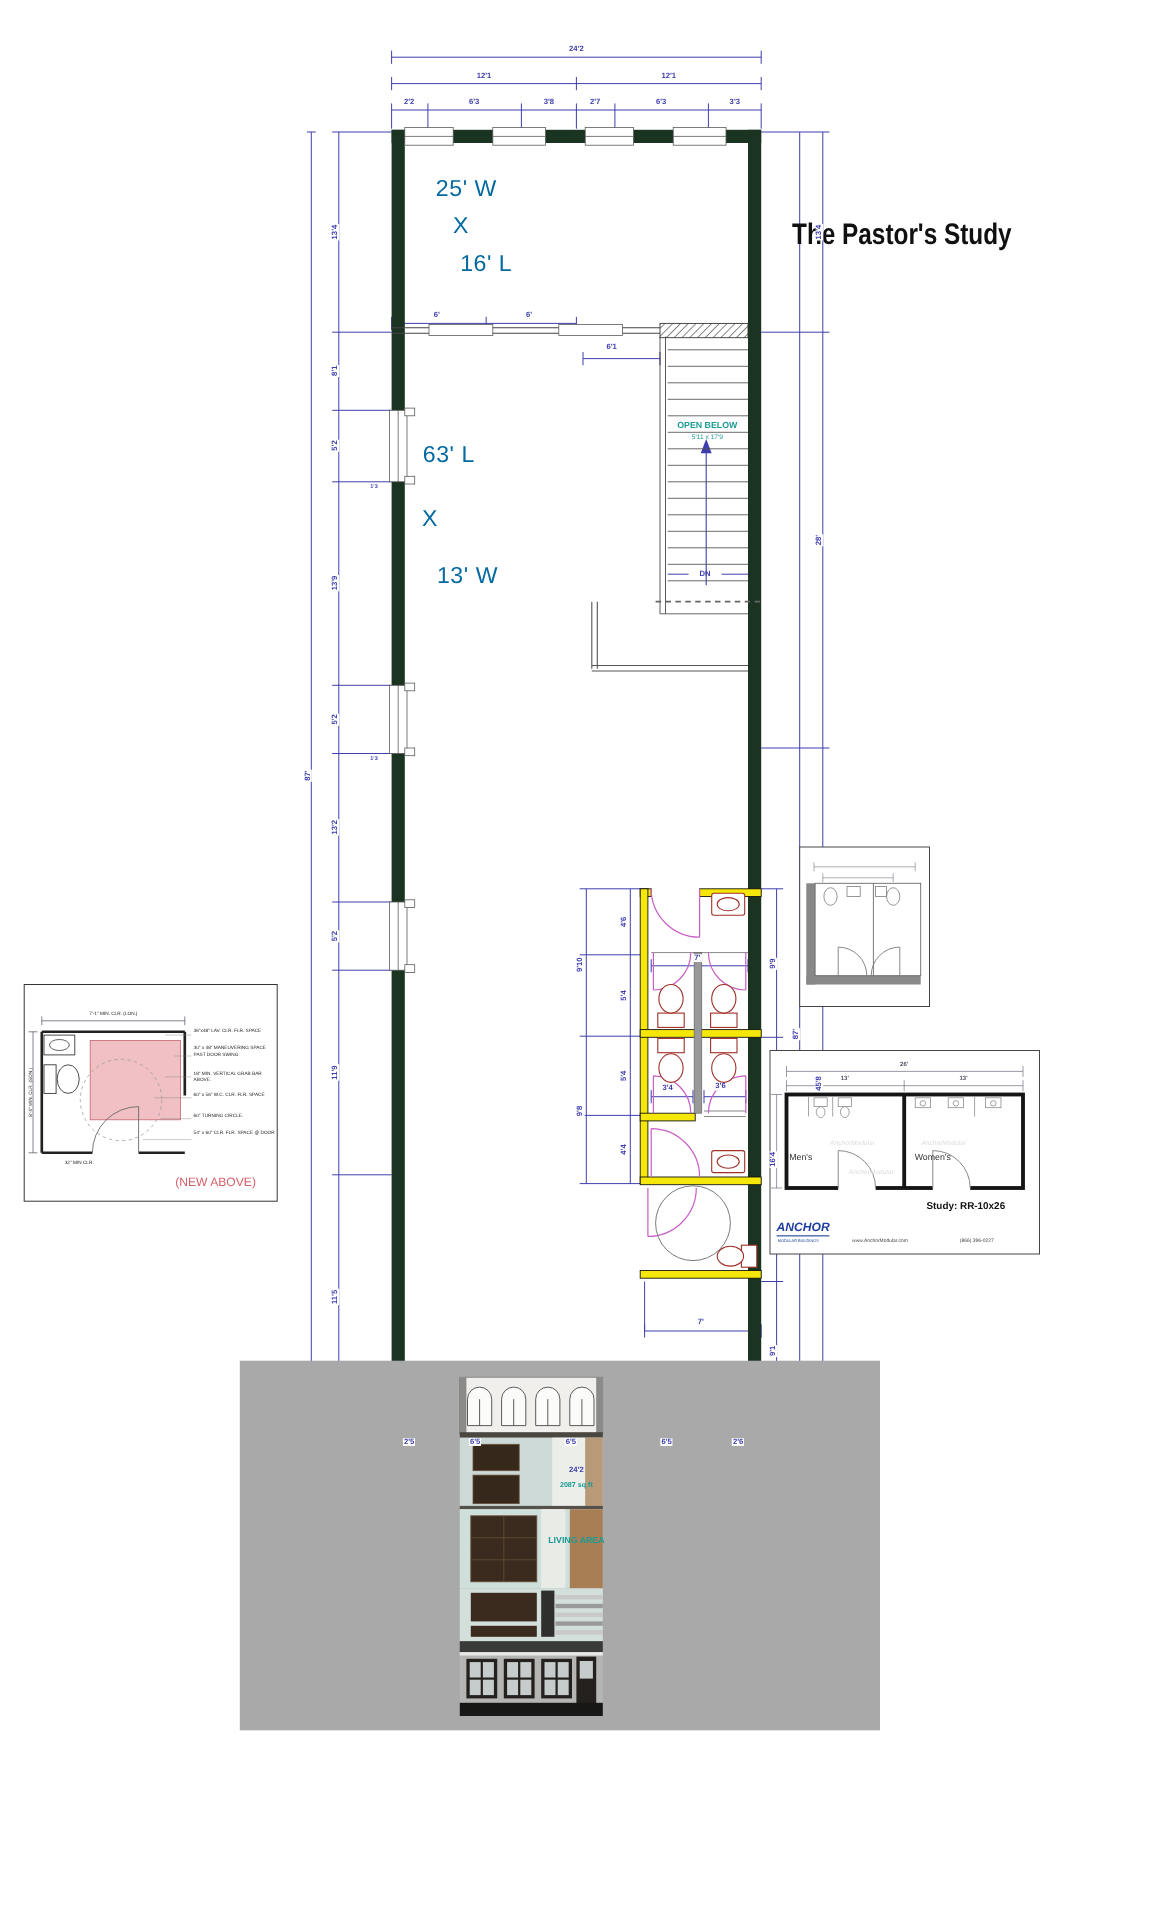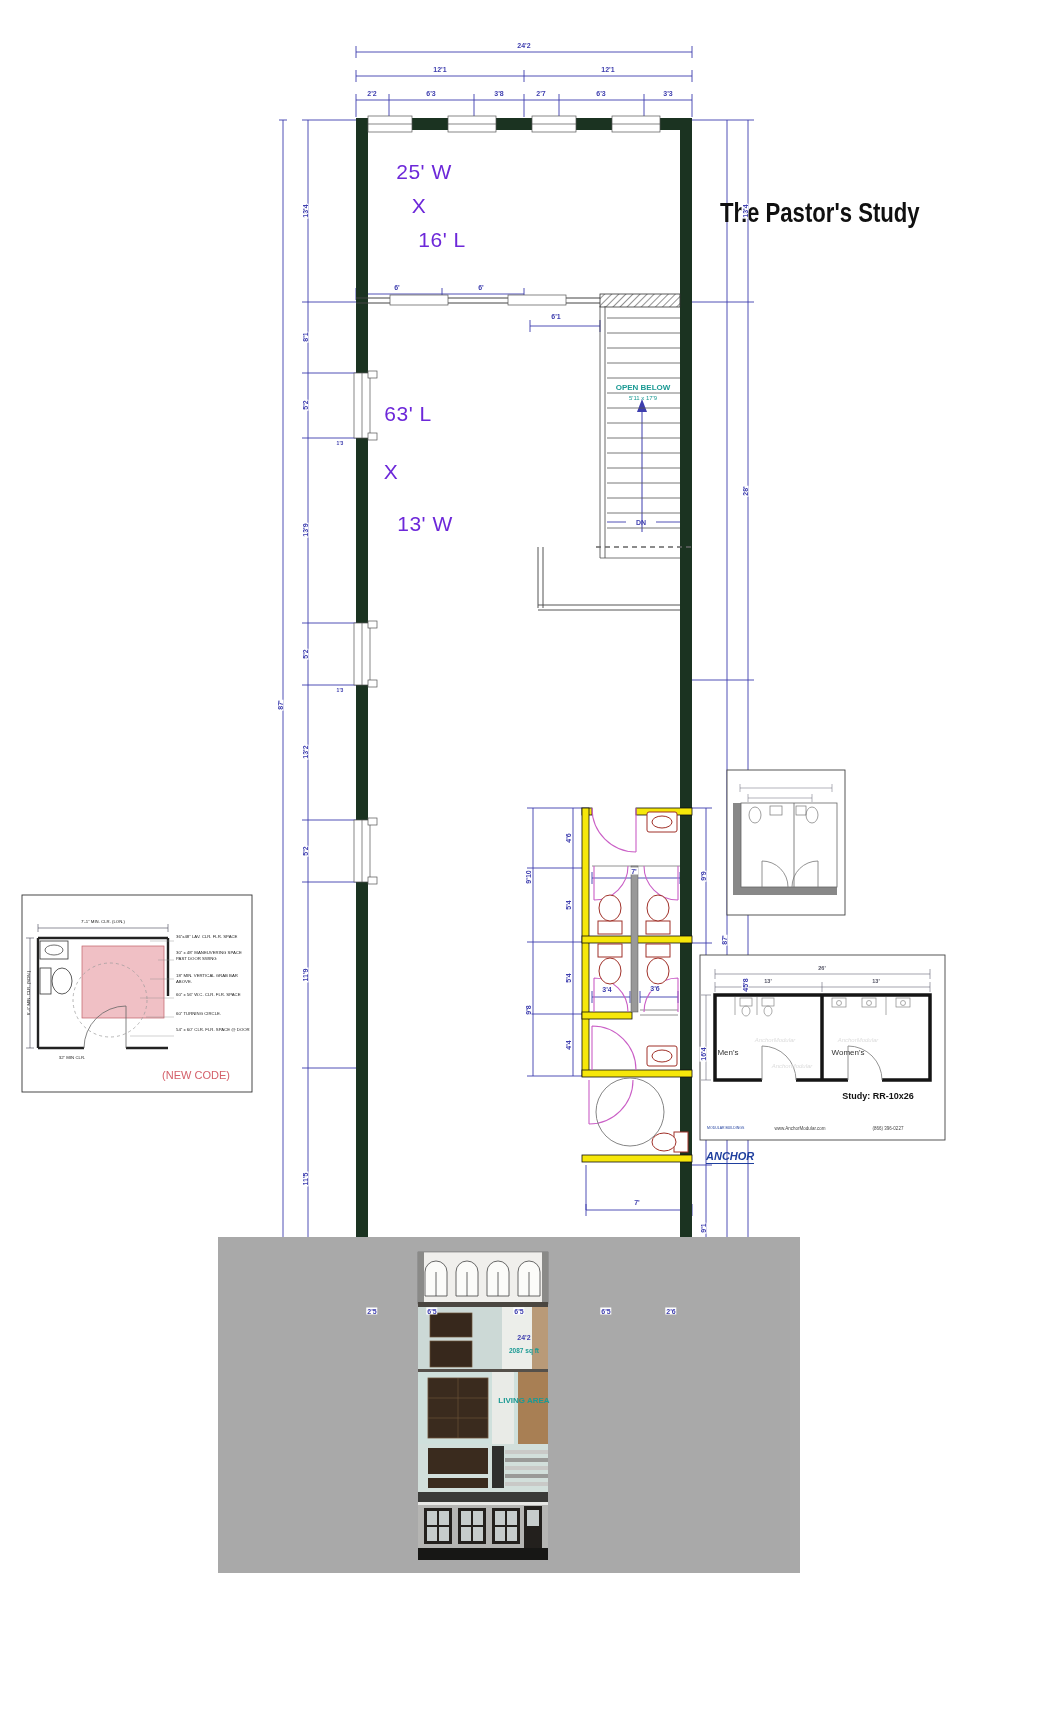--- a/index.html
+++ b/index.html
@@ -5,33 +5,33 @@
   html,body{margin:0;padding:0;background:#fff;}
   #page{position:relative;width:1063px;height:1735px;background:#fff;overflow:hidden;
         font-family:"Liberation Sans",sans-serif;}
   #draw{position:absolute;left:0;top:0;z-index:1;}
   .lbl{position:absolute;z-index:2;white-space:nowrap;}
   .dim{font:600 7px "Liberation Sans",sans-serif;color:#3d3dae;background:#fff;
        padding:0 1px;transform:translate(-50%,-50%);}
   .dim.v{transform:translate(-50%,-50%) rotate(-90deg);}
   .dim.s{font-size:5px;}
   .teal{color:#1b9a94;background:transparent;}
-  .room{font:400 21px "Liberation Sans",sans-serif;color:#6d28d9;letter-spacing:.5px;
+  .room{font:400 21px "Liberation Sans",sans-serif;color:#0369a1;letter-spacing:.5px;
         transform:translate(-50%,-50%);background:transparent;}
   .title{font:700 27px "Liberation Sans",sans-serif;color:#101010;
          transform:scaleX(.82);transform-origin:left top;letter-spacing:0;}
   .tiny{font:400 4.3px "Liberation Sans",sans-serif;color:#222;background:transparent;}
   .note{position:absolute;z-index:2;width:74px;font:400 4.3px "Liberation Sans",sans-serif;
         color:#222;line-height:1.3;}
   .stamp{font:400 11px "Liberation Sans",sans-serif;color:#d4606a;transform:translate(-50%,-50%);}
   .gdim{font:600 5.5px "Liberation Sans",sans-serif;color:#556;transform:translate(-50%,-50%);background:#fff;}
   .mlbl{font:400 8px "Liberation Sans",sans-serif;color:#333;transform:translate(-50%,-50%);}
   .model{font:700 9px "Liberation Sans",sans-serif;color:#111;transform:translate(-50%,-50%);}
   .brand{font:italic 700 11px "Liberation Sans",sans-serif;color:#1f3f9e;
-         border-bottom:1.5px solid #1f3f9e;padding-bottom:1px;margin-top:40px;}
+         border-bottom:1.5px solid #1f3f9e;padding-bottom:1px;}
   .brandsub{font:400 3.5px "Liberation Sans",sans-serif;color:#1f3f9e;}
   .ctc{font:400 4.5px "Liberation Sans",sans-serif;color:#444;transform:translate(-50%,-50%);}
   .wm{font:italic 400 6px "Liberation Sans",sans-serif;color:#dcdcdc;transform:translate(-50%,-50%);}
 </style>
 </head>
 <body>
 
 <div id="page">
 
 <svg id="draw" width="1063" height="1735" viewBox="0 0 1063 1735">
@@ -342,21 +342,21 @@
 
 <div class="lbl tiny" style="left:103px;top:921px;transform:translate(-50%,-50%)">7'-1" MIN. CLR. (LON.)</div>
 <div class="lbl tiny" style="left:28px;top:993px;transform:translate(-50%,-50%) rotate(-90deg)">8'-4" MIN. CLR. (SON.)</div>
 <div class="note" style="left:176px;top:934px">36"x48" LAV. CLR. FLR. SPACE</div>
 <div class="note" style="left:176px;top:950px">30" x 48" MANEUVERING SPACE PAST DOOR SWING</div>
 <div class="note" style="left:176px;top:973px">18" MIN. VERTICAL GRAB BAR ABOVE.</div>
 <div class="note" style="left:176px;top:992px">60" x 56" W.C. CLR. FLR. SPACE</div>
 <div class="note" style="left:176px;top:1011px">60" TURNING CIRCLE.</div>
 <div class="note" style="left:176px;top:1027px">54" x 60" CLR. FLR. SPACE @ DOOR</div>
 <div class="lbl tiny" style="left:72px;top:1057px;transform:translate(-50%,-50%)">32" MIN CLR.</div>
-<div class="lbl stamp" style="left:196px;top:1075px">(NEW CODE)</div>
+<div class="lbl stamp" style="left:196px;top:1075px">(NEW ABOVE)</div>
 
 <div class="lbl wm" style="left:775px;top:1040px">AnchorModular</div>
 <div class="lbl wm" style="left:858px;top:1040px">AnchorModular</div>
 <div class="lbl wm" style="left:792px;top:1066px">AnchorModular</div>
 <div class="lbl gdim" style="left:822px;top:968px">26'</div>
 <div class="lbl gdim" style="left:768px;top:981px">13'</div>
 <div class="lbl gdim" style="left:876px;top:981px">13'</div>
 <div class="lbl mlbl" style="left:728px;top:1052px">Men's</div>
 <div class="lbl mlbl" style="left:848px;top:1052px">Women's</div>
 <div class="lbl model" style="left:878px;top:1096px">Study: RR-10x26</div>

